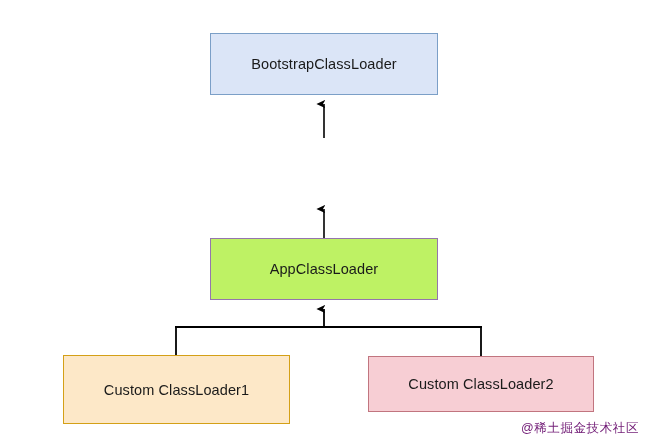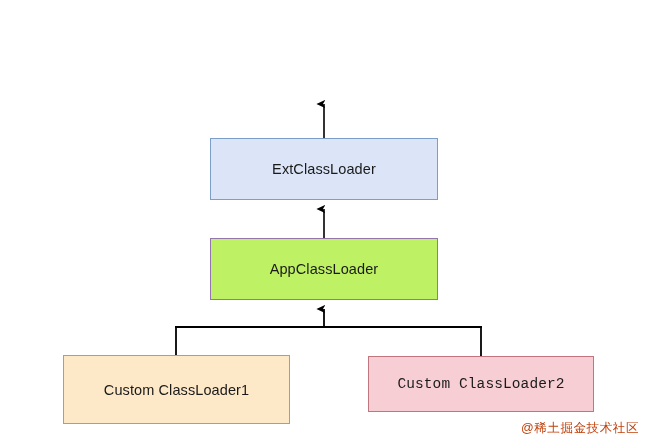--- a/index.html
+++ b/index.html
@@ -62,36 +62,35 @@
     background: #fde8c8;
     border-color: #d4a017;
   }
   .node-custom2 {
     left: 368px;
     top: 356px;
     width: 226px;
     height: 56px;
     background: #f7ced4;
     border-color: #c1757f;
-    font-family: Liberation Mono, monospace;
   }
   .edges {
     position: absolute;
     left: 0;
     top: 0;
     width: 651px;
     height: 444px;
     pointer-events: none;
   }
   .watermark {
     position: absolute;
     right: 12px;
     bottom: 7px;
     font-size: 12.5px;
-    color: #c2410c;
+    color: #701a75;
     letter-spacing: 0.6px;
     white-space: nowrap;
   }
 </style>
 </head>
 <body>
 
 <div id="canvas">
 
   <svg class="edges" width="651" height="444" viewBox="0 0 651 444">
@@ -104,22 +103,22 @@
     <line x1="324" y1="138" x2="324" y2="104" stroke="#000000" stroke-width="1.6" marker-end="url(#arrowhead)"></line>
 
     <line x1="324" y1="238" x2="324" y2="209" stroke="#000000" stroke-width="1.6" marker-end="url(#arrowhead)"></line>
 
     <line x1="176" y1="356" x2="176" y2="327" stroke="#000000" stroke-width="1.8"></line>
     <line x1="481" y1="356" x2="481" y2="327" stroke="#000000" stroke-width="1.8"></line>
     <line x1="175" y1="327" x2="482" y2="327" stroke="#000000" stroke-width="1.8"></line>
     <line x1="324" y1="327" x2="324" y2="309" stroke="#000000" stroke-width="1.8" marker-end="url(#arrowhead)"></line>
   </svg>
 
+  <div class="node node-bootstrap">BootstrapClassLoader</div>
 
-  <div class="node node-ext">ExtClassLoader</div>
 
   <div class="node node-app">AppClassLoader</div>
 
   <div class="node node-custom1">Custom ClassLoader1</div>
 
   <div class="node node-custom2">Custom ClassLoader2</div>
 
   <div class="watermark">@稀土掘金技术社区</div>
 
 </div>

